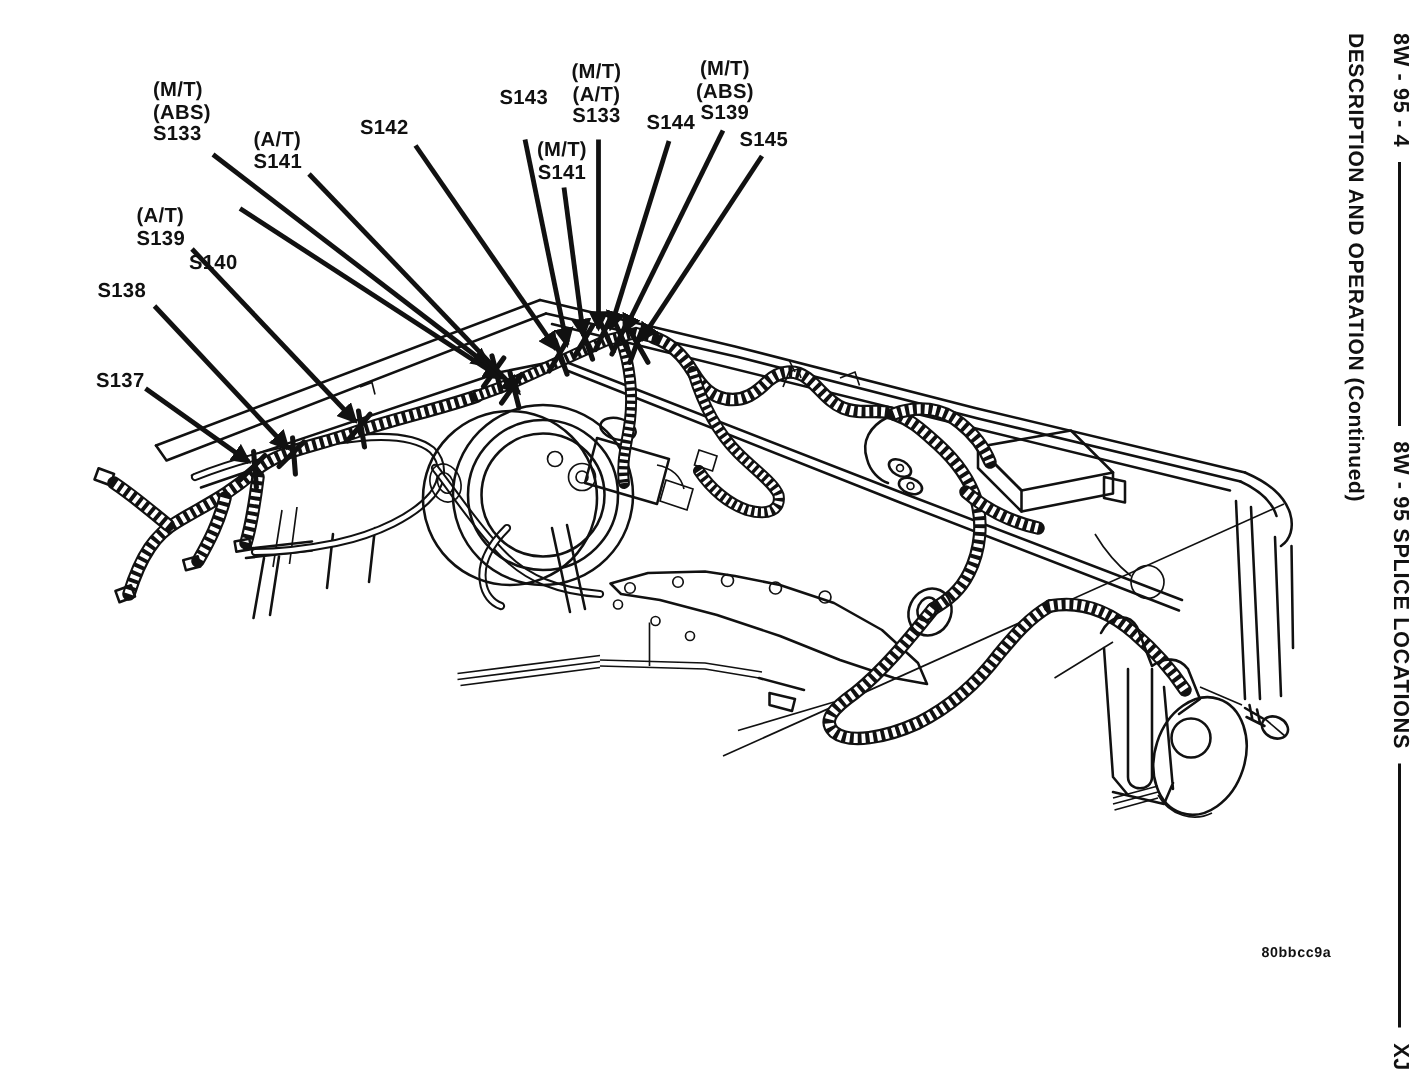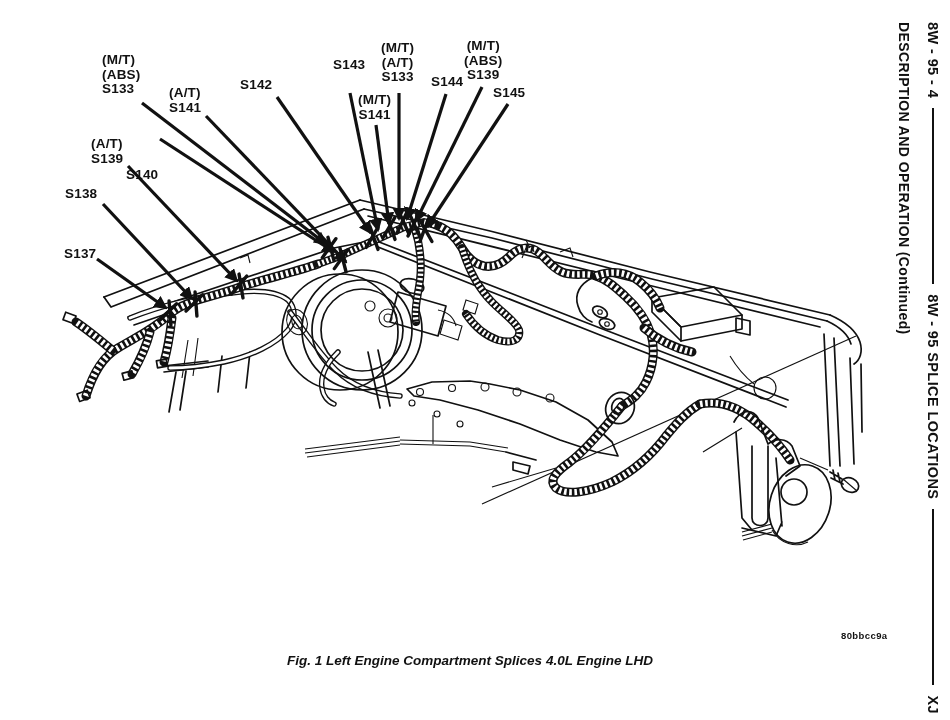--- a/index.html
+++ b/index.html
@@ -279,15 +279,14 @@
     <span>8W - 95 - 4</span>
     <span class="rule"></span>
     <span>8W - 95 SPLICE LOCATIONS</span>
     <span class="rule"></span>
     <span>XJ</span>
   </div>
   <div class="sidebar-col sb-inner" style="left:916px;top:22px;width:520px;height:24px;">
     <span>DESCRIPTION AND OPERATION (Continued)</span>
   </div>
 
-  <div class="caption">Fig. 1 Left Engine Compartment Splices 4.0L Engine LHD</div>
   <div class="figcode">80bbcc9a</div>
 </div>
 
 </body></html>

